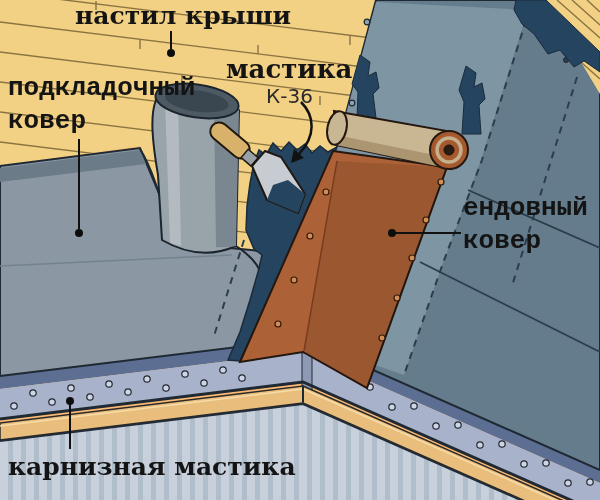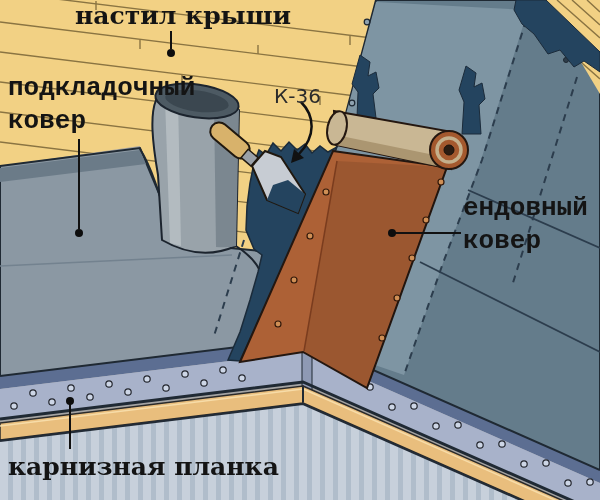--- a/index.html
+++ b/index.html
@@ -1,25 +1,25 @@
 <!DOCTYPE html>
 <html><head>
 <meta charset="utf-8">
 <style>
   html,body{margin:0;padding:0;background:#e8e8e8;}
-  .stage{position:relative;width:600px;height:500px;overflow:hidden;background:#a3a3a3;
+  .stage{position:relative;width:600px;height:500px;overflow:hidden;background:#fdba74;
          font-family:"DejaVu Serif",serif;}
   .stage svg{position:absolute;left:0;top:0;}
   .lbl{position:absolute;font-weight:bold;color:#141414;white-space:nowrap;
        font-family:"DejaVu Serif",serif;}
   .lbl span{display:block;font-family:Liberation Mono, monospace;}
   #lbl-roof{left:75px;top:1px;font-size:25px;}
   #lbl-under{left:8px;top:72px;font-size:26px;line-height:33px;}
   #lbl-mastic{left:226px;top:54px;font-size:26px;}
-  #lbl-grade{left:274px;top:84px;font-size:20px;font-weight:normal;color:#2b2b2b;
+  #lbl-grade{left:266px;top:84px;font-size:20px;font-weight:normal;color:#2b2b2b;
              font-family:"DejaVu Sans",sans-serif;}
   #lbl-valley{left:463px;top:192px;font-size:26px;line-height:33px;}
   #lbl-eaves{left:8px;top:452px;font-size:25px;}
 </style>
 </head>
 <body>
 
 <div class="stage">
 <svg width="600" height="500" viewBox="0 0 600 500">
   <defs>
@@ -183,19 +183,20 @@
     <path d="M301,102 C315,116 316,136 299,154" stroke="#111111" stroke-width="2.5" fill="none"></path>
     <polygon points="291,163 304,158 294,149" fill="#111111"></polygon>
   </g>
 </svg>
 
 <div class="lbl" id="lbl-roof">настил крыши</div>
 <div class="lbl" id="lbl-under">
   <span>подкладочный</span>
   <span>ковер</span>
 </div>
+<div class="lbl" id="lbl-mastic">мастика</div>
 <div class="lbl" id="lbl-grade">К-36</div>
 <div class="lbl" id="lbl-valley">
   <span>ендовный</span>
   <span>ковер</span>
 </div>
-<div class="lbl" id="lbl-eaves">карнизная планка</div>
+<div class="lbl" id="lbl-eaves">карнизная мастика</div>
 </div>
 
 </body></html>

